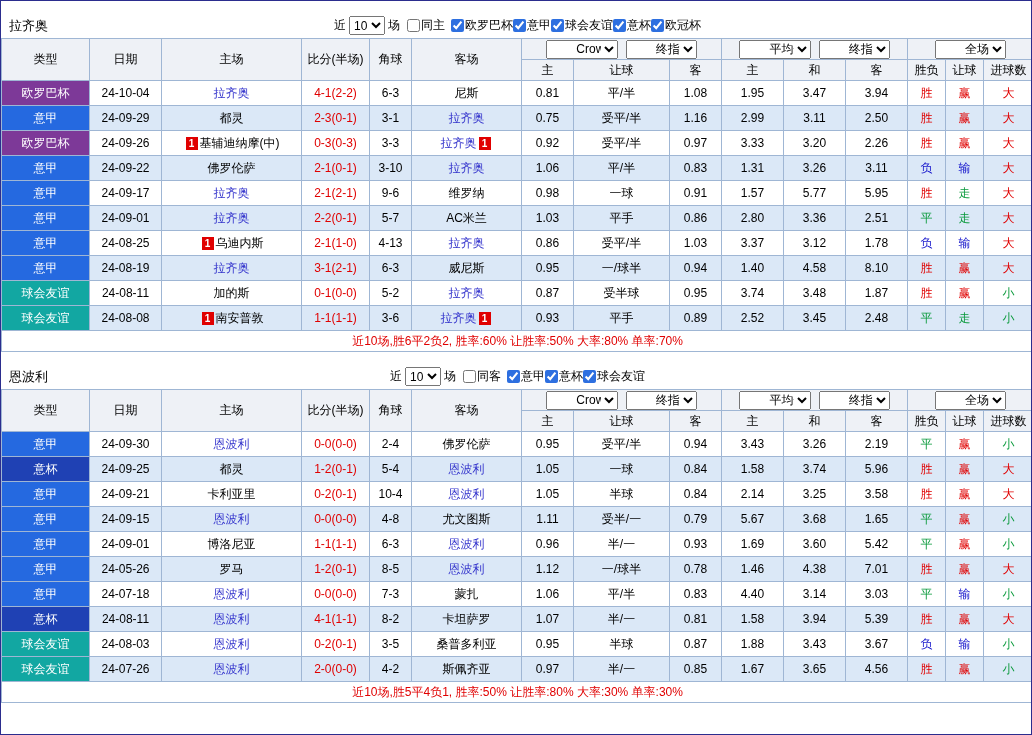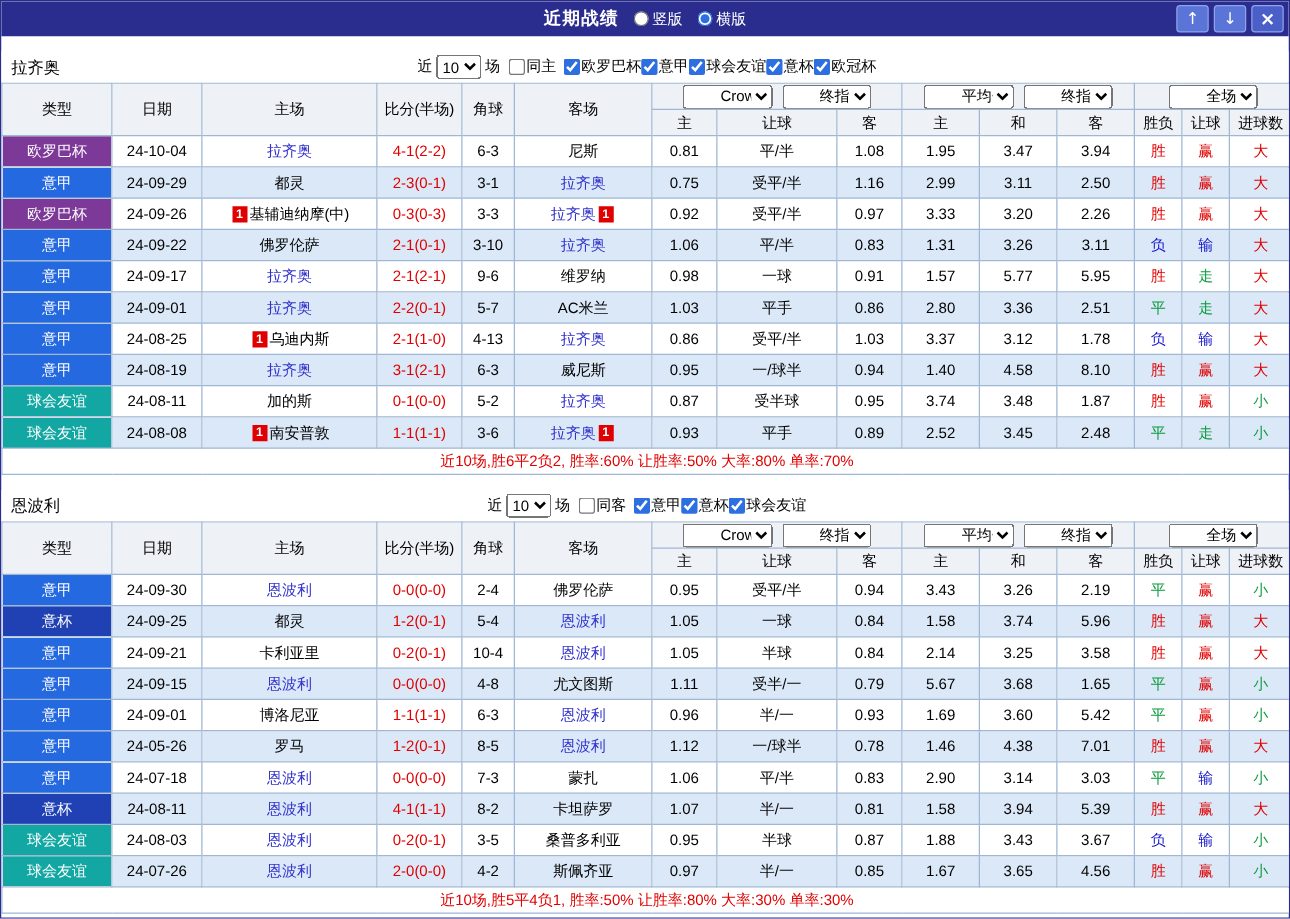--- a/index.html
+++ b/index.html
@@ -63,38 +63,20 @@
     width:12px; height:13px; line-height:13px; margin:0 2px; font-weight:bold;
     vertical-align:middle; text-align:center;
   }
   td.summary { color:#e00000; height:21px; background:#fff; }
   .section { flex:0 0 auto;margin-top:12px; }
 </style>
 </head>
 <body>
 
 <div class="page">
-  <div class="topbar">
-    <div class="topbar-center">
-      <span class="title">近期战绩</span>
-      <label class="radio-label">
-        <input type="radio" name="layout" style="">
-        <span>竖版</span>
-      </label>
-      <label class="radio-label">
-        <input type="radio" name="layout" checked="" style="">
-        <span>横版</span>
-      </label>
-    </div>
-    <div class="topbar-right">
-      <button class="tbtn">↑</button>
-      <button class="tbtn">↓</button>
-      <button class="tbtn close">×</button>
-    </div>
-  </div>
   <div id="sections">
   <div class="section">
     <div class="filter-row">
       <span class="team-name">拉齐奥</span>
       <div class="filter-controls">
         <span class="flabel near-label">近</span>
         <select class="count-select"><option>10</option></select>
         <span class="flabel games-label">场</span>
         <label class="cb same-cb">
           <input type="checkbox" class="same-input" style="">
@@ -552,21 +534,21 @@
   <tr>
     <td class="league" style="background: rgb(37, 105, 224);">意甲</td>
     <td>24-07-18</td>
     <td><span class="team">恩波利</span></td>
     <td class="red">0-0(0-0)</td>
     <td>7-3</td>
     <td><span>蒙扎</span></td>
     <td>1.06</td>
     <td>平/半</td>
     <td>0.83</td>
-    <td>2.90</td>
+    <td>4.40</td>
     <td>3.14</td>
     <td>3.03</td>
     <td style="color: rgb(10, 154, 60);">平</td>
     <td style="color: rgb(21, 21, 204);">输</td>
     <td style="color: rgb(10, 154, 60);">小</td>
   </tr>
 
   <tr class="alt">
     <td class="league" style="background: rgb(31, 65, 180);">意杯</td>
     <td>24-08-11</td>

